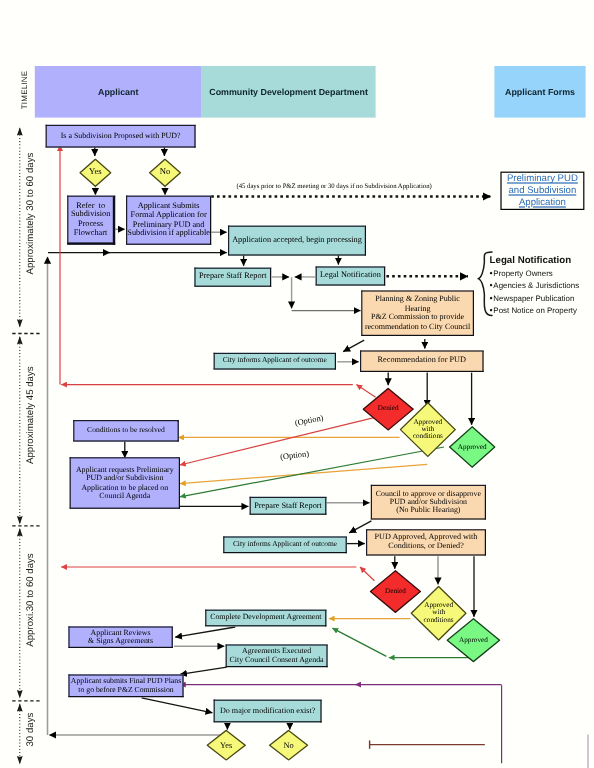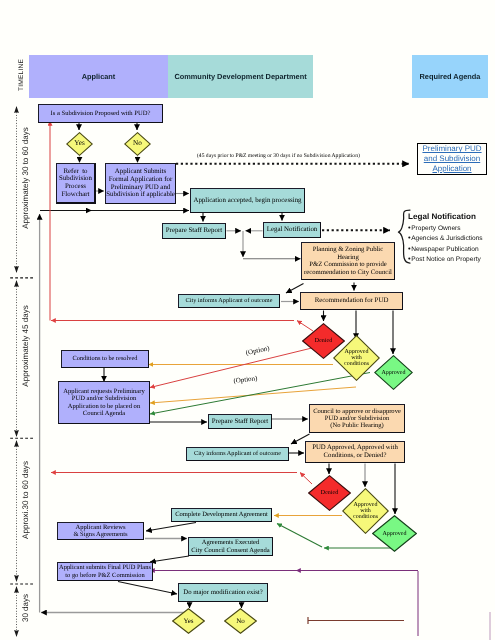--- a/index.html
+++ b/index.html
@@ -156,21 +156,21 @@
       <path d="M10.2,584 L34.4,584" stroke="#1a1a1a" stroke-width="1.1" stroke-dasharray="2.8 2.2" fill="none"></path>
       <path d="M410,210 C401.5,210 404,213.5 403.6,219 C403.2,225 401.2,231.6 398.4,232.2 C401.2,232.8 403.2,239 403.6,245 C404,250.5 401.5,263 410,263" stroke="#1a1a1a" stroke-width="1.25" fill="none" stroke-linecap="round" stroke-linejoin="round"></path>
     </svg>
     <div class="hdr" style="left: 168px; top: 55px; width: 145px; height: 43px; background: rgb(166, 219, 217);">
       <span>Community Development Department</span>
     </div>
     <div class="hdr" style="left: 29px; top: 55px; width: 139px; height: 43px; background: rgb(176, 176, 252);">
       <span>Applicant</span>
     </div>
     <div class="hdr" style="left: 412px; top: 55px; width: 76px; height: 43px; background: rgb(151, 212, 251);">
-      <span>Required Agenda</span>
+      <span>Applicant Forms</span>
     </div>
     <div class="node" style="left: 38px; top: 104px; width: 125px; height: 19px; background: rgb(176, 176, 252); font-size: 6.6px; border-width: 0.55px 1.3px 1.3px 0.55px; border-style: solid; border-color: rgb(28, 28, 42) rgb(16, 16, 24) rgb(16, 16, 24) rgb(28, 28, 42);">
       <span style="white-space: pre;">Is a Subdivision Proposed with PUD?</span>
     </div>
     <div class="dia" style="left: 66px; top: 132px; width: 27px; height: 24px;">
       <svg width="27" height="24" viewBox="0 0 27 24">
         <polygon points="13.5,0.7 26.3,12 13.5,23.3 0.7,12" fill="#f6f87a" stroke="#4a4a14" stroke-width="1.1"></polygon>
       </svg>
       <div class="dl" style="font-size: 7.2px; white-space: pre;">Yes</div>
     </div>

